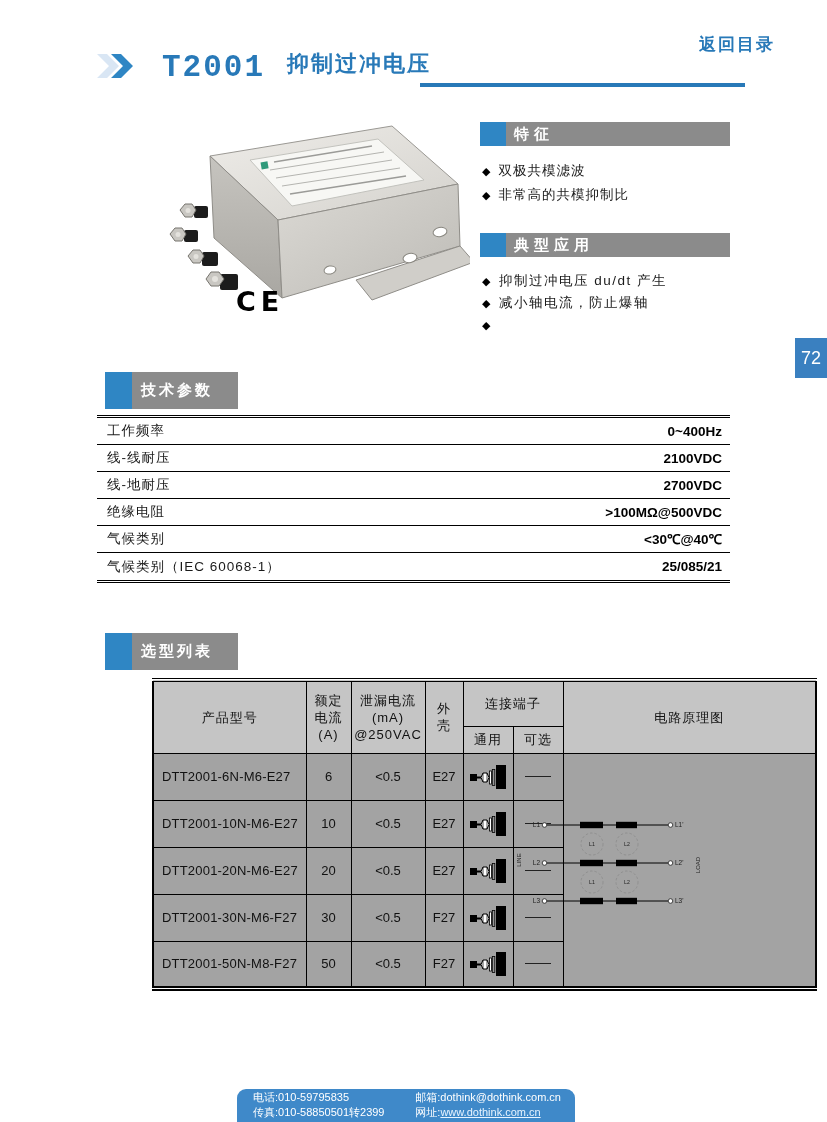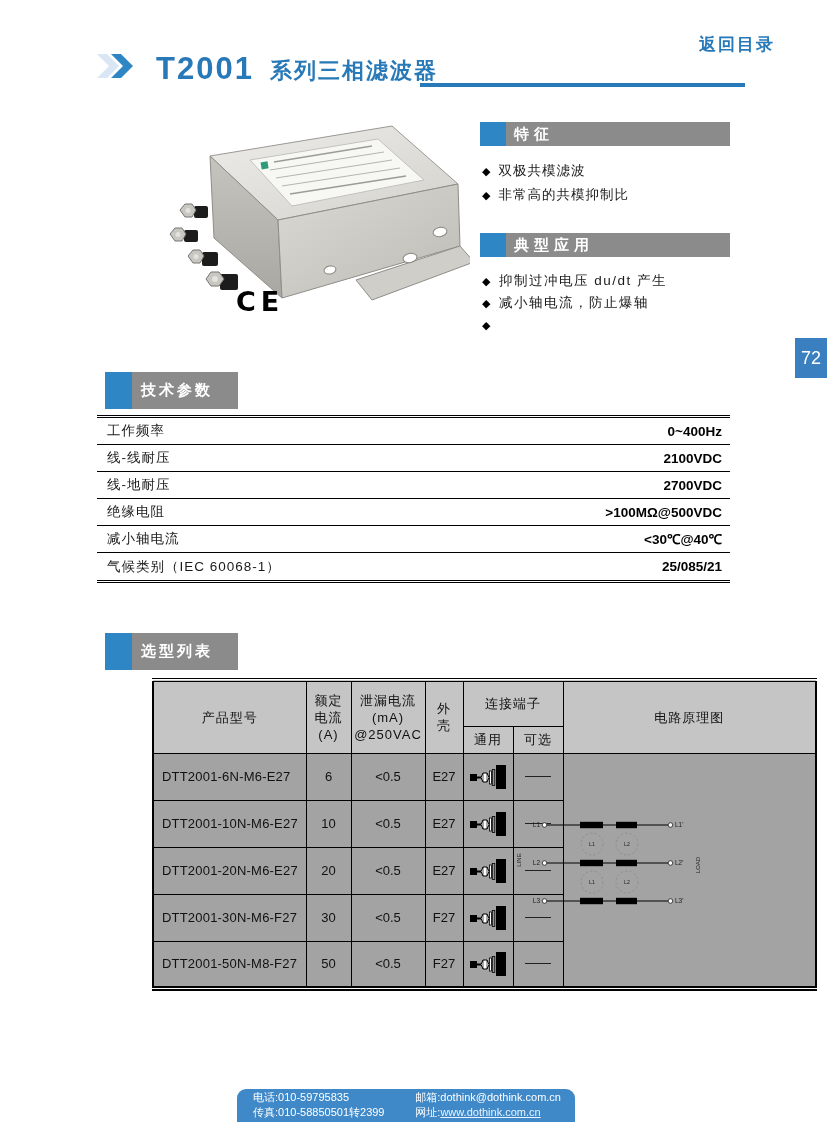--- a/index.html
+++ b/index.html
@@ -11,21 +11,21 @@
   }
 
   
   .back-link {
     position:absolute; top:33px; right:52px;
     font-size:17px; font-weight:bold; letter-spacing:2px;
     color:#2879b8; text-decoration:none; cursor:pointer;
   }
   .title-row {
     position:absolute; left:96px; top:50px;
-    display:flex; align-items:flex-end; gap:16px;
+    display:flex; align-items:center; gap:22px;font-family:Liberation Mono, monospace;
   }
   .chevrons { width:44px; height:32px; margin-bottom:2px; }
   .series-name { font-size:31px; font-weight:bold; color:#2879b8; letter-spacing:2px; line-height:1; }
   .series-suffix { font-size:22px; font-weight:bold; color:#2879b8; letter-spacing:2px; line-height:1.1; margin-bottom:1px; }
   .title-underline {
     position:absolute; left:420px; top:83px; width:325px; height:4px; background:#2879b8;
   }
 
   
   .product-figure { position:absolute; left:140px; top:112px; width:330px; height:230px; }
@@ -123,21 +123,21 @@
 <div class="page">
 
   <a class="back-link">返回目录</a>
 
   <div class="title-row">
     <svg class="chevrons" viewBox="0 0 44 32">
       <path d="M1,4 L11,4 L23,16 L11,28 L1,28 L13,16 Z" fill="#d9e6f4"></path>
       <path d="M15,4 L25,4 L37,16 L25,28 L15,28 L27,16 Z" fill="#2f86c4"></path>
     </svg>
     <span class="series-name">T2001</span>
-    <span class="series-suffix">系列三相滤波器</span>
+    <span class="series-suffix">抑制过冲电压</span>
   </div>
   <div class="title-underline"></div>
 
   <div class="product-figure">
     <svg viewBox="0 0 330 230" width="330" height="230">
       <defs>
         <linearGradient id="topg" x1="0" y1="0" x2="1" y2="1">
           <stop offset="0" stop-color="#eeece8"></stop>
             <stop offset="1" stop-color="#d4d2cd"></stop>
         </linearGradient>
@@ -249,21 +249,21 @@
     </div>
     <div class="tech-row">
       <span class="tech-label">线-地耐压</span>
       <span class="tech-value">2700VDC</span>
     </div>
     <div class="tech-row">
       <span class="tech-label">绝缘电阻</span>
       <span class="tech-value">&gt;100MΩ@500VDC</span>
     </div>
     <div class="tech-row">
-      <span class="tech-label">减小轴电流</span>
+      <span class="tech-label">气候类别</span>
       <span class="tech-value">&lt;30℃@40℃</span>
     </div>
     <div class="tech-row">
       <span class="tech-label">气候类别（IEC 60068-1）</span>
       <span class="tech-value">25/085/21</span>
     </div>
   </div>
 
   <div class="section-head" id="sel-head">
     <div class="sq"></div>

